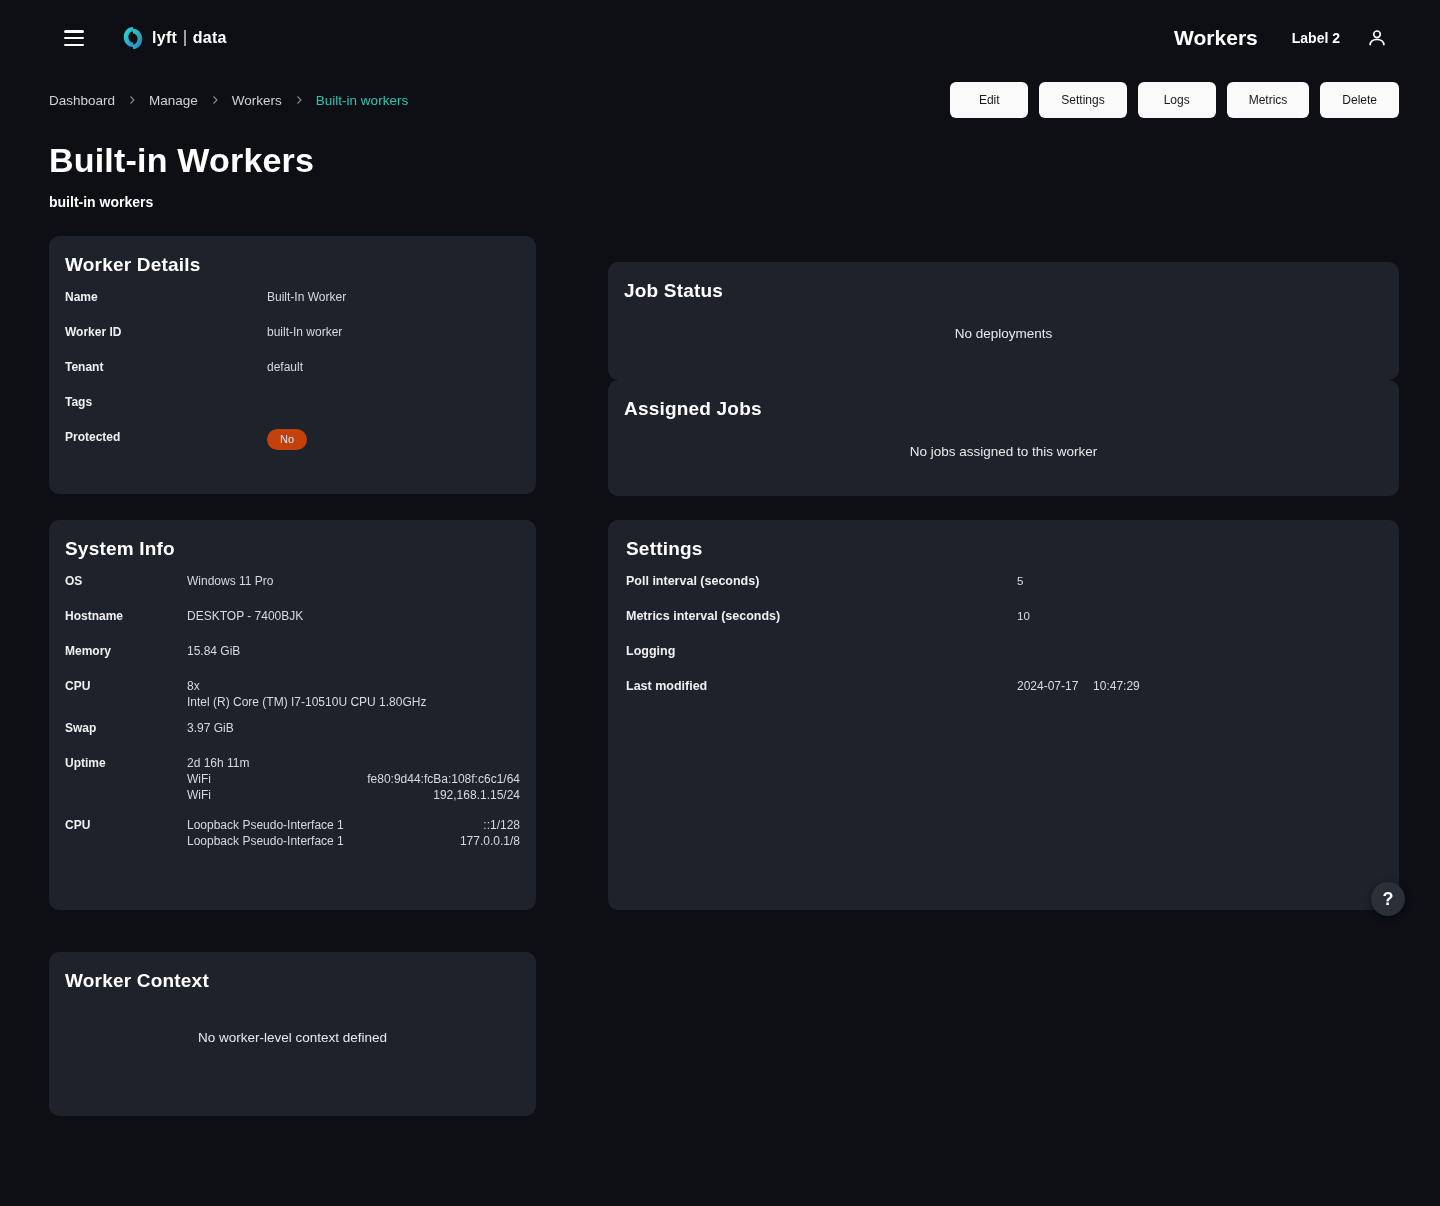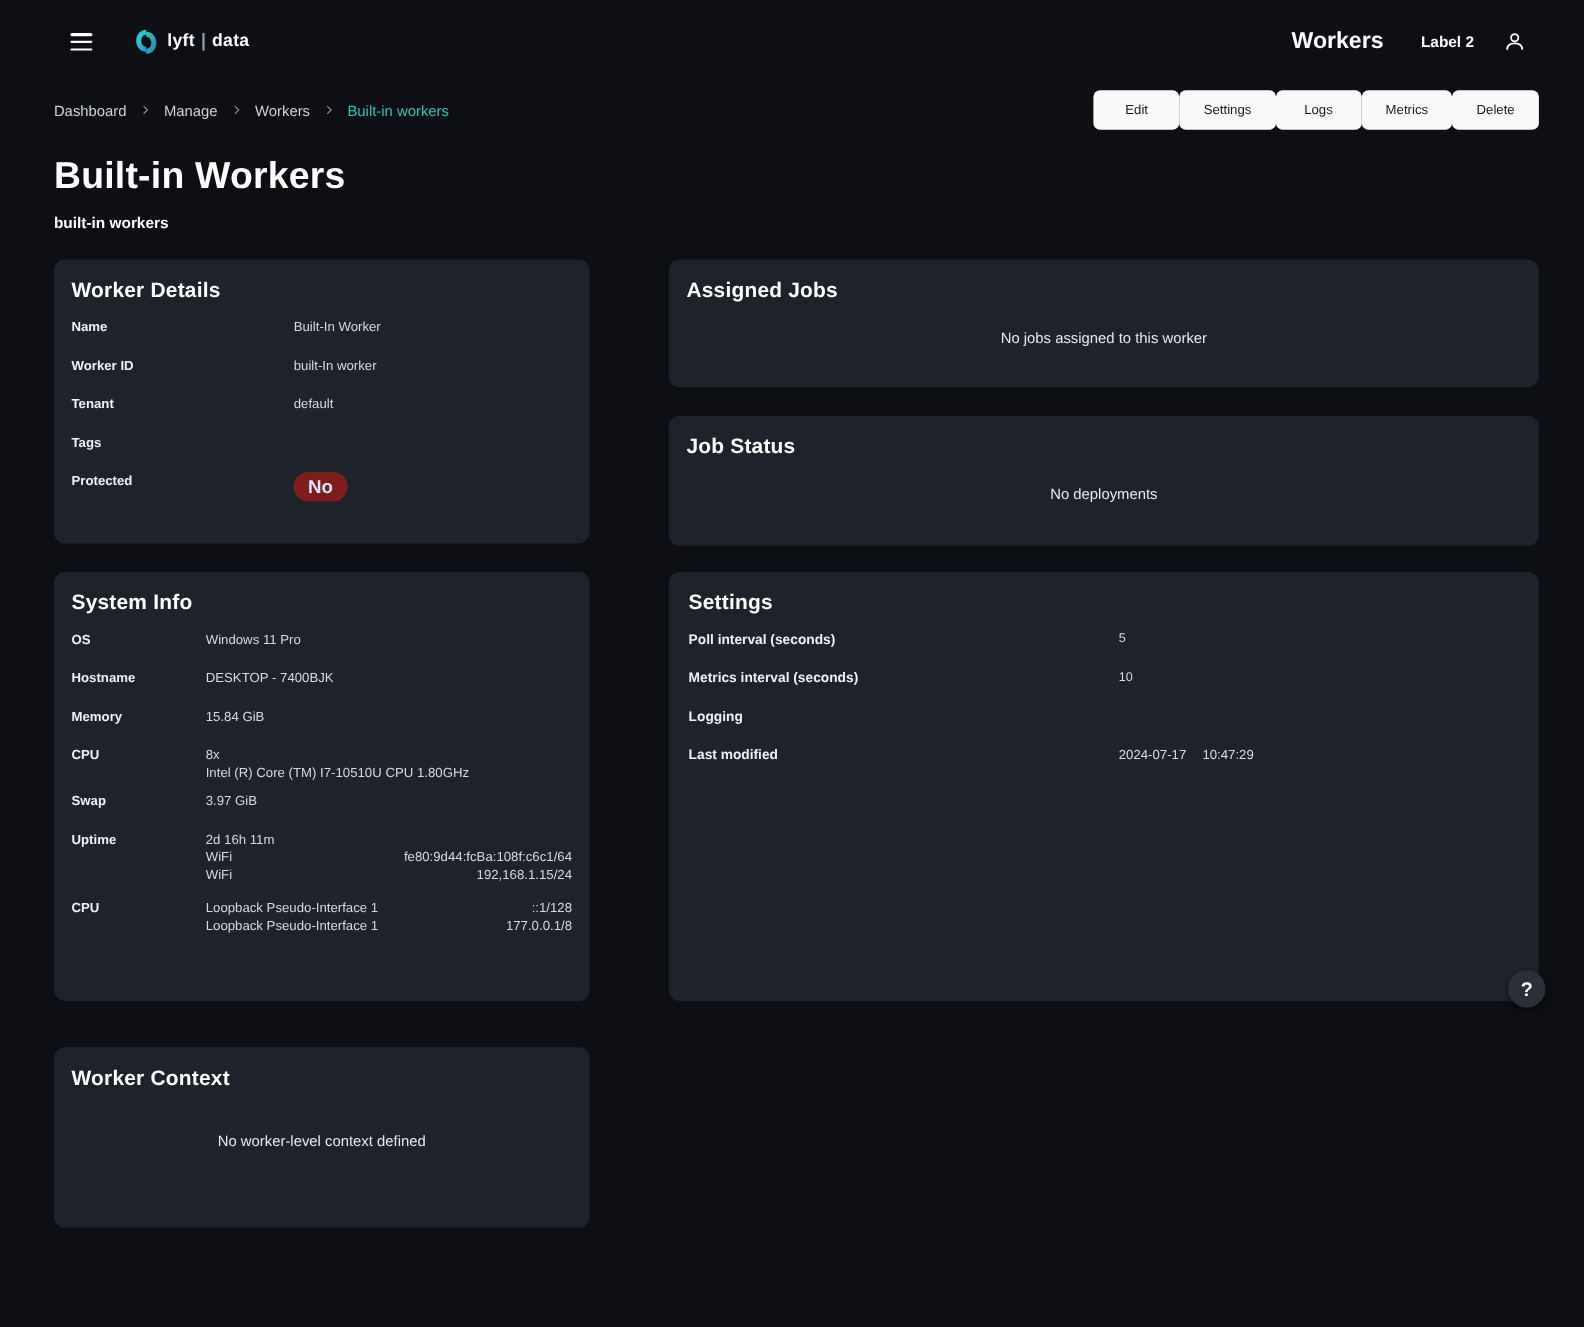--- a/index.html
+++ b/index.html
@@ -26,21 +26,21 @@
 
   
   .main { padding:0 41px 0 49px; }
 
   .toolbar-row { display:flex; align-items:center; justify-content:space-between; margin-top:6px; }
   .breadcrumb { display:flex; align-items:center; font-size:13.5px; color:#cfd2d8; gap:11px; }
   .crumb { cursor:pointer; }
   .crumb.active { color:#2cc5b2; }
   .chevron { display:flex; align-items:center; }
 
-  .actions { display:flex; }
+  .actions { display:flex; gap:11px; }
   .btn {
     height:36px; min-width:78px; padding:0 22px;
     background:#fafafa; color:#17191e;
     border:none; border-radius:6px;
     font-family:"Liberation Sans", sans-serif;
     font-size:12px; cursor:pointer;
   }
 
   .page-title { font-size:34px; font-weight:700; margin-top:23px; letter-spacing:0.2px; }
   .page-subtitle { font-size:14px; font-weight:700; margin-top:14px; }
@@ -71,22 +71,22 @@
   .si .kv-label { width:122px; flex:none; }
   .si .kv-value { flex:1; }
   .si .net-row { display:flex; justify-content:space-between; line-height:16px; }
   .si .net-name { color:#d7dade; font-size:12px; }
   .si .net-addr { color:#d7dade; font-size:12px; text-align:left; }
 
   .st .kv-label { width:391px; flex:none; font-size:12.5px; }
   .st .kv-value { flex:1; font-size:11.5px; color:#dadde2; }
 
   .badge {
-    display:inline-block; background:#7f1d1d; color:#d6e6ff;
-    font-size:17px; font-weight:700; line-height:1;
+    display:inline-block; background:#c2410c; color:#d6e6ff;
+    font-size:11px; font-weight:400; line-height:1;
     padding:5px 13px; border-radius:999px;
   }
 
   .empty-text { text-align:center; font-size:13.5px; color:#e8eaed; }
   .card-assigned .empty-text { margin-top:24px; }
   .card-jobstatus .empty-text { margin-top:24px; }
   .card-context .empty-text { margin-top:38px; }
 
   .help-fab {
     position:absolute; left:1371px; top:882px;
@@ -264,28 +264,28 @@
 
       <div class="card card-context">
         <div class="card-title">Worker Context</div>
         <div class="empty-text">No worker-level context defined</div>
       </div>
 
     </div>
 
     <div class="col-right">
 
+      <div class="card card-jobstatus">
+        <div class="card-title">Job Status</div>
+        <div class="empty-text">No deployments</div>
+      </div>
+
       <div class="card card-assigned">
         <div class="card-title">Assigned Jobs</div>
         <div class="empty-text">No jobs assigned to this worker</div>
-      </div>
-
-      <div class="card card-jobstatus">
-        <div class="card-title">Job Status</div>
-        <div class="empty-text">No deployments</div>
       </div>
 
       <div class="card card-settings st">
         <div class="card-title">Settings</div>
         <div class="rows">
           <div class="kv-row">
             <div class="kv-label">Poll interval (seconds)</div>
             <div class="kv-value">5</div>
           </div>
           <div class="kv-row">

